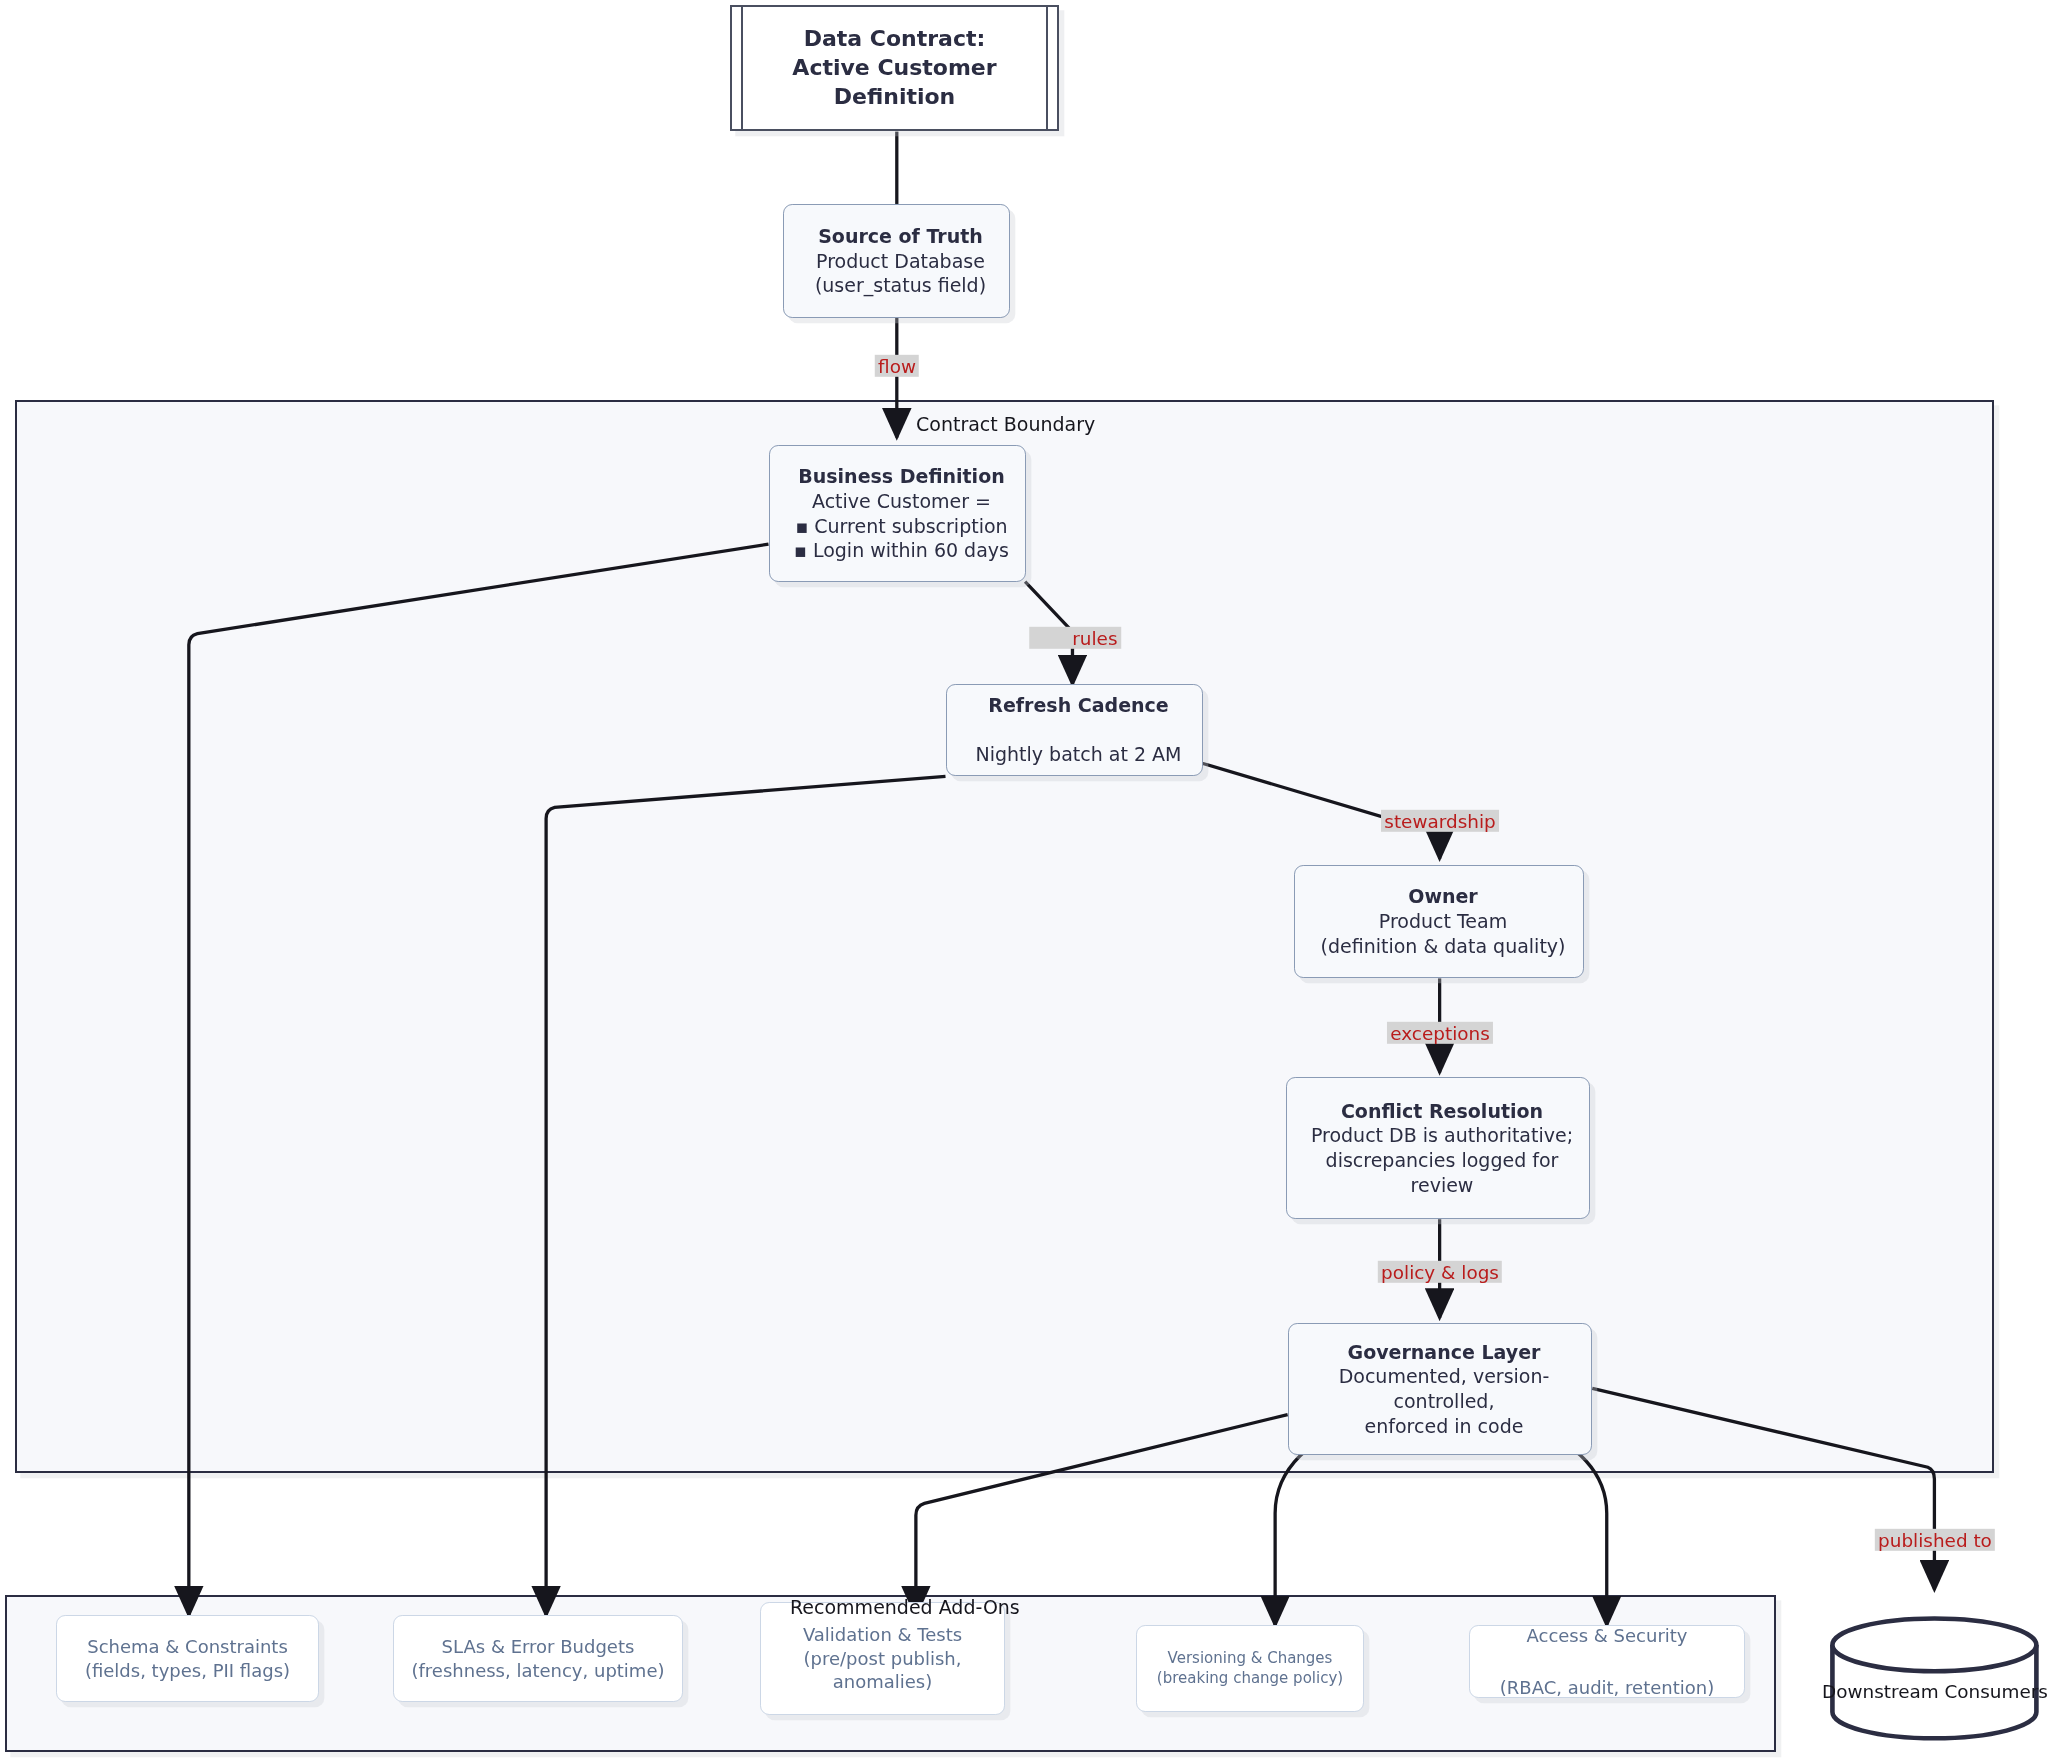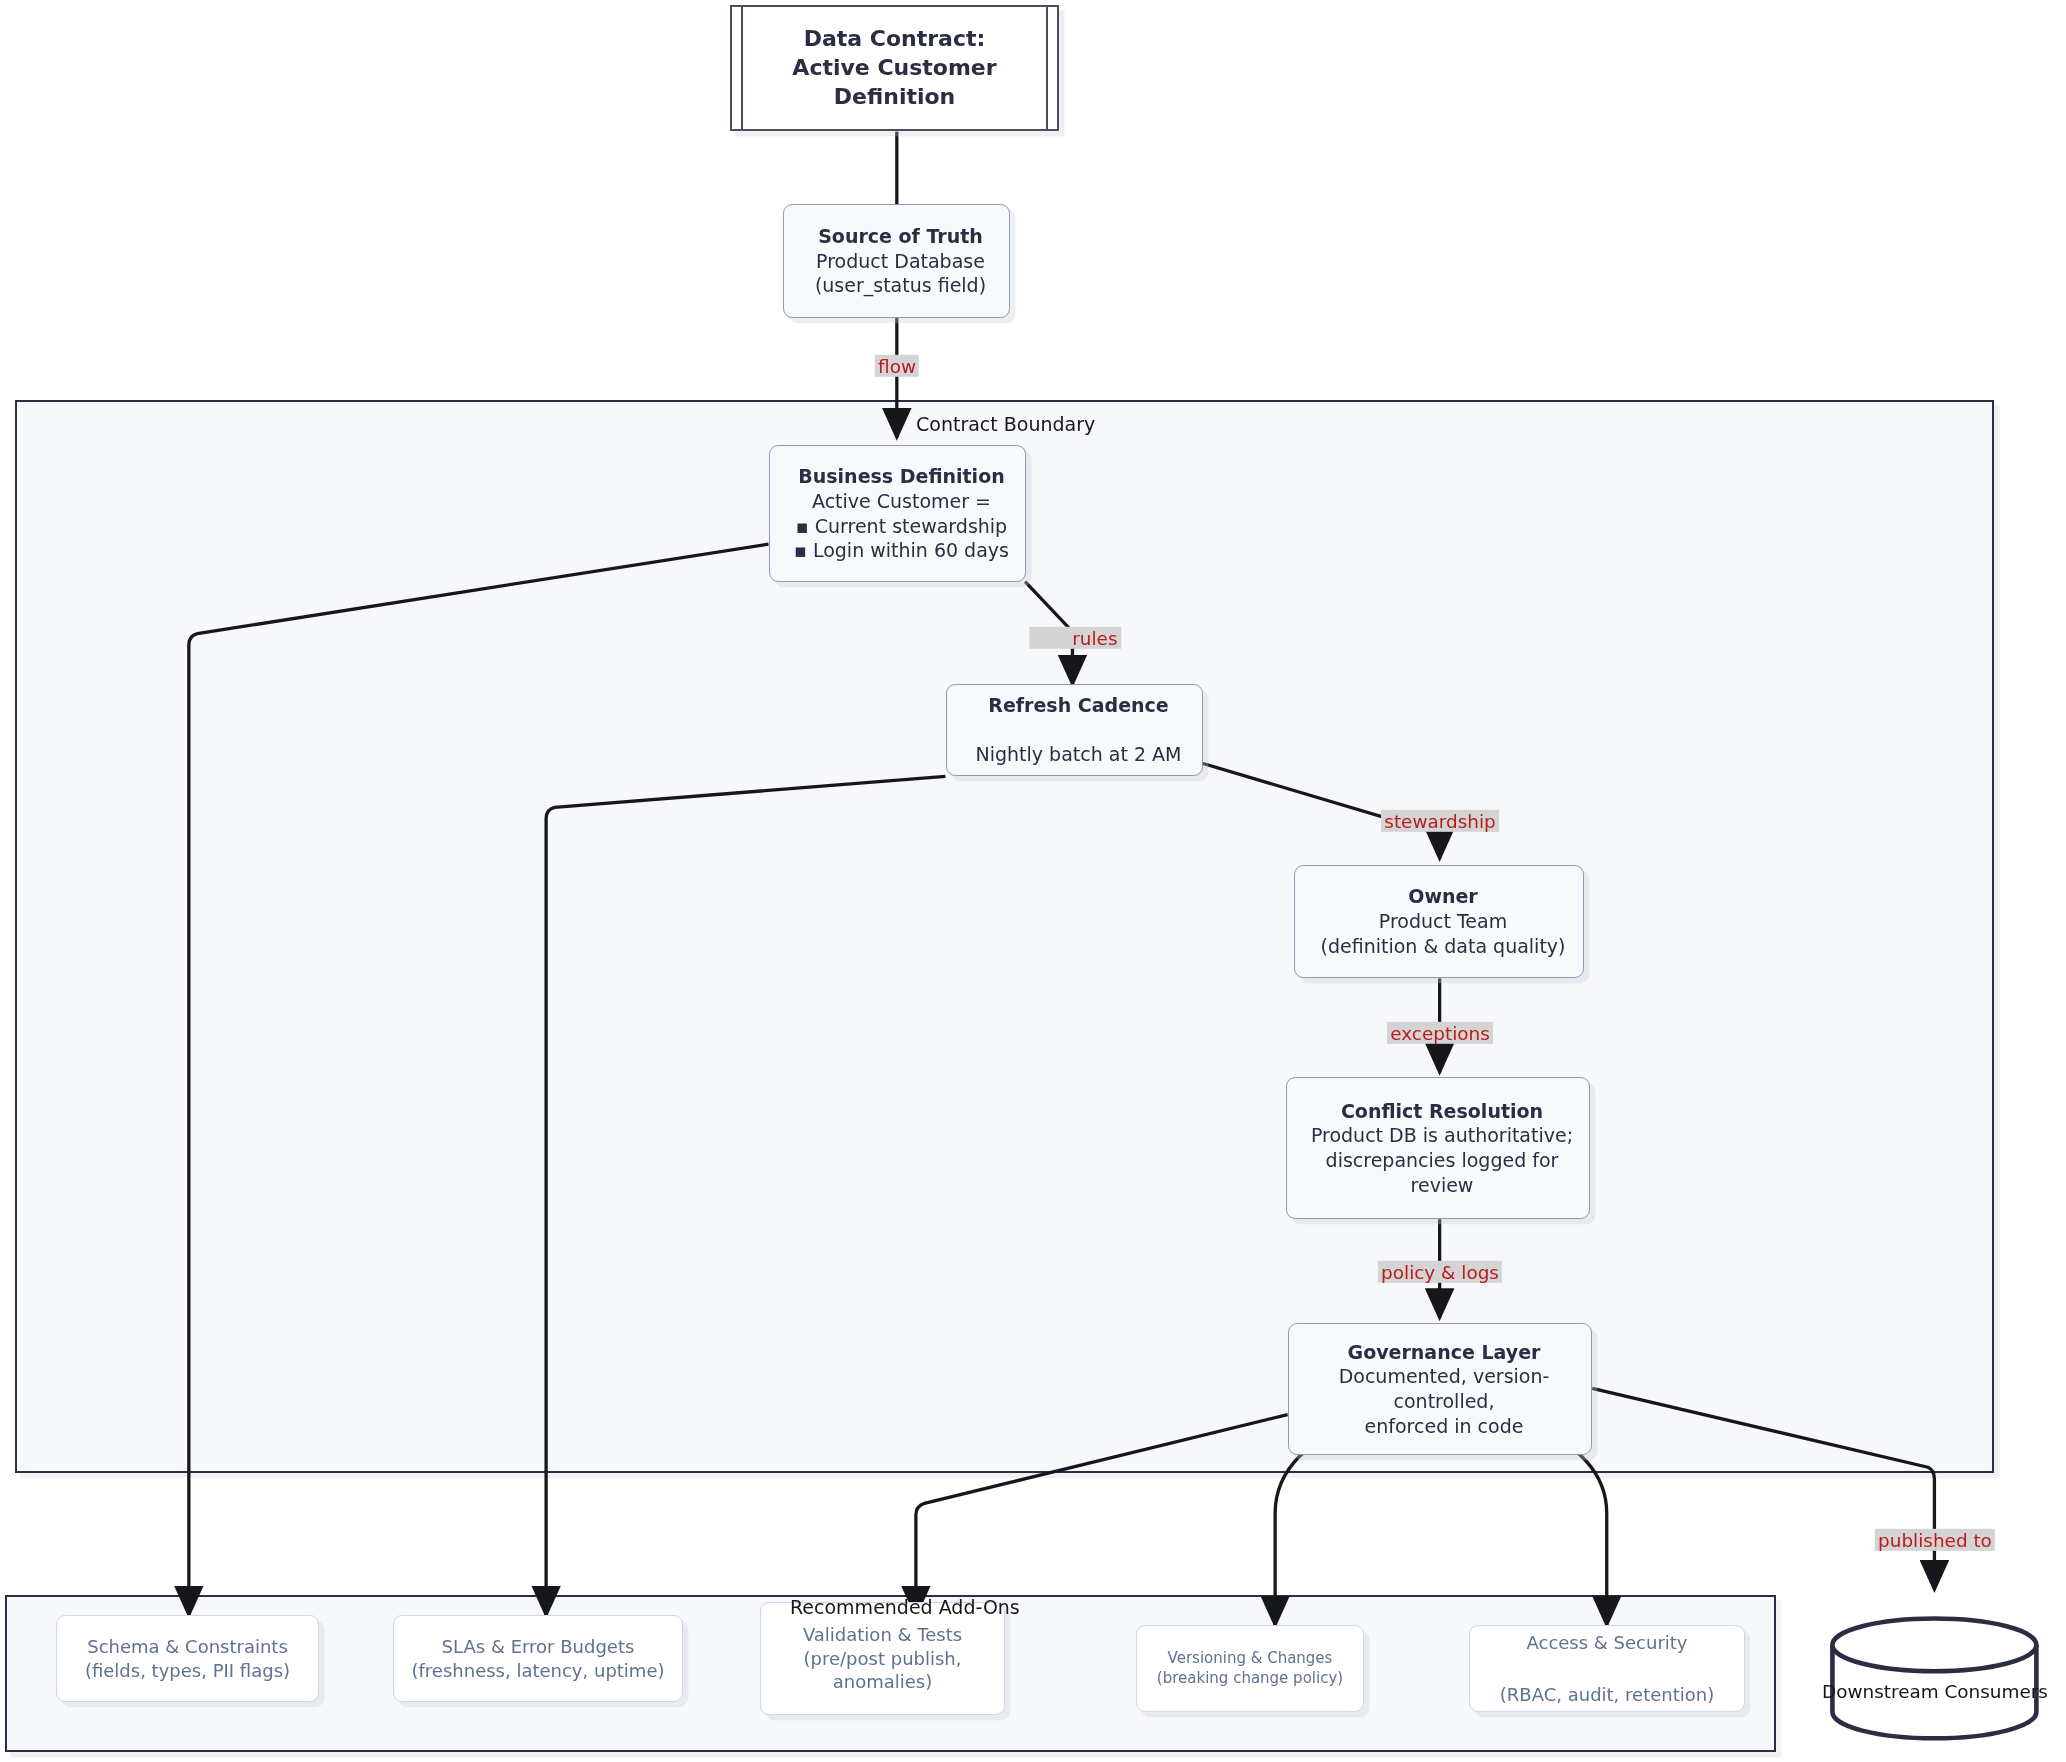--- a/index.html
+++ b/index.html
@@ -88,21 +88,21 @@
 
   <div class="node n-std" style="left:783px;top:204px;width:227px;height:114px;font-size:19px;">
     <div class="ttl">Source of Truth</div>
     <div>Product Database</div>
     <div>(user_status field)</div>
   </div>
 
   <div class="node n-std" style="left:769px;top:445px;width:257px;height:137px;font-size:19px;">
     <div class="ttl">Business Definition</div>
     <div>Active Customer =</div>
-    <div>▪ Current stewardship</div>
+    <div>▪ Current subscription</div>
     <div>▪ Login within 60 days</div>
   </div>
 
   <div class="node n-std" style="left:946px;top:684px;width:257px;height:92px;font-size:19px;gap:24px;">
     <div class="ttl">Refresh Cadence</div>
     <div>Nightly batch at 2 AM</div>
   </div>
 
   <div class="node n-std" style="left:1294px;top:865px;width:290px;height:113px;font-size:19px;">
     <div class="ttl">Owner</div>
@@ -146,21 +146,21 @@
     <div>Validation &amp; Tests</div>
     <div>(pre/post publish,</div>
     <div>anomalies)</div>
   </div>
 
   <div class="node n-addon" style="left:1136px;top:1625px;width:228px;height:87px;font-size:15px;">
     <div>Versioning &amp; Changes</div>
     <div>(breaking change policy)</div>
   </div>
 
-  <div class="node n-addon" style="left:1469px;top:1625px;width:276px;height:87px;font-size:18px;gap:28px;">
+  <div class="node n-addon" style="left:1469px;top:1625px;width:276px;height:73px;font-size:18px;gap:28px;">
     <div>Access &amp; Security</div>
     <div>(RBAC, audit, retention)</div>
   </div>
 
   <div class="cluster-label" style="left:916px;top:413px;font-size:19px;">Contract Boundary</div>
   <div class="cluster-label" style="left:790px;top:1596px;font-size:19px;">Recommended Add-Ons</div>
 
   <div class="elabel" style="left:897px;top:366px;font-size:18.4px;">flow</div>
   <div class="elabel" style="left:1075px;top:638px;font-size:18.4px;padding-left:43px;">rules</div>
   <div class="elabel" style="left:1440px;top:821px;font-size:18.4px;">stewardship</div>

